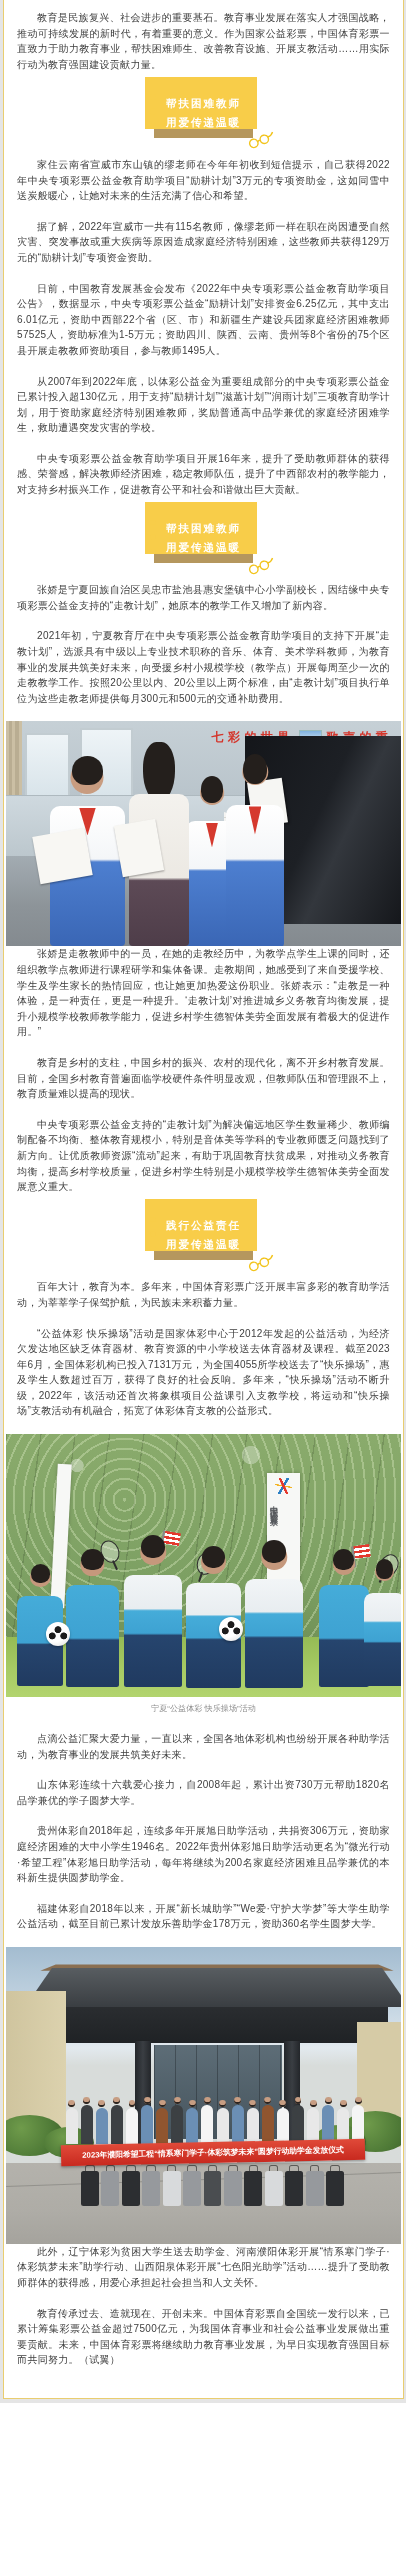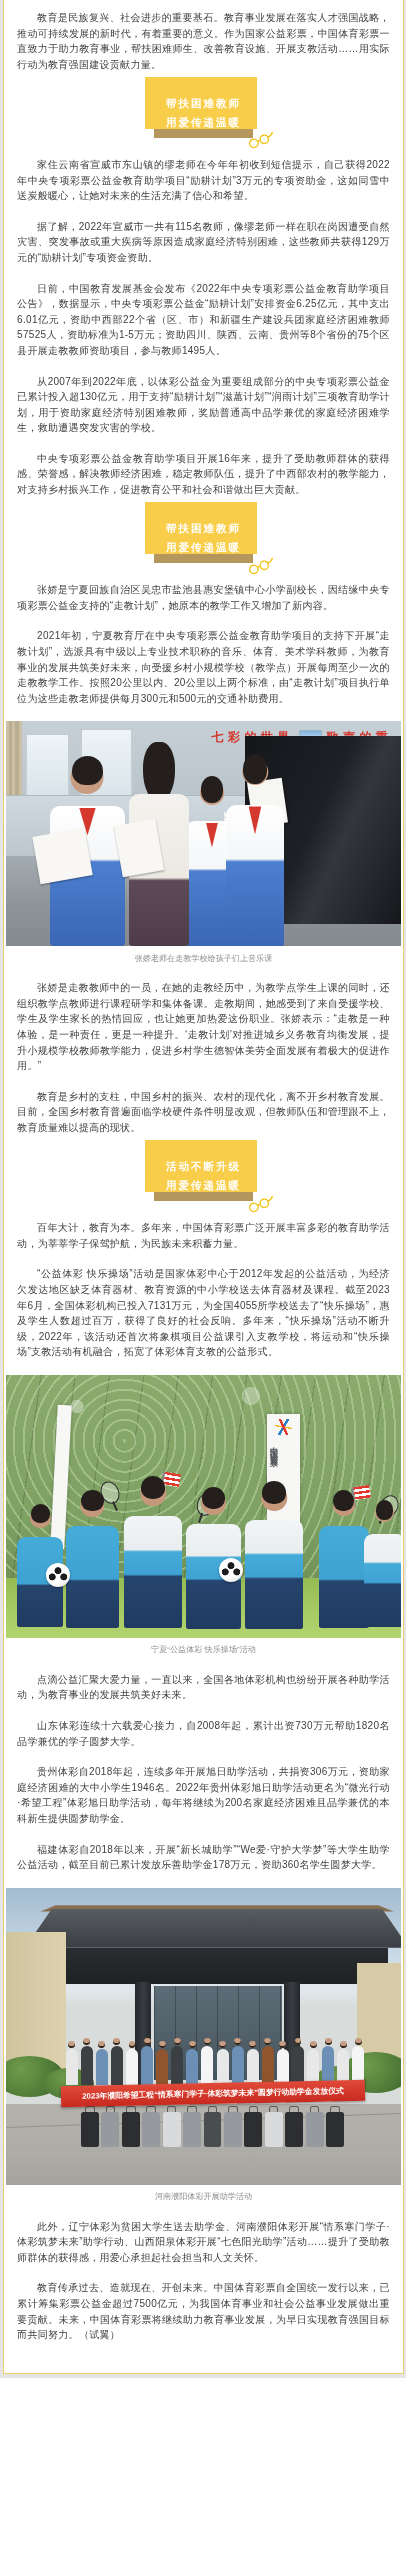--- a/index.html
+++ b/index.html
@@ -221,29 +221,29 @@
           <i class="torso"></i>
           <i class="book"></i>
         </div>
     <div class="kid k4">
           <i class="head"></i>
           <i class="hair"></i>
           <i class="scarf"></i>
           <i class="torso"></i>
         </div>
   </div>
-  <p class="caption">张娇老师在走教学校给孩子们上音乐课</p>
 
   <p class="para">张娇是走教教师中的一员，在她的走教经历中，为教学点学生上课的同时，还组织教学点教师进行课程研学和集体备课。走教期间，她感受到了来自受援学校、学生及学生家长的热情回应，也让她更加热爱这份职业。张娇表示：“走教是一种体验，是一种责任，更是一种提升。‘走教计划’对推进城乡义务教育均衡发展，提升小规模学校教师教学能力，促进乡村学生德智体美劳全面发展有着极大的促进作用。”</p>
   <p class="para">教育是乡村的支柱，中国乡村的振兴、农村的现代化，离不开乡村教育发展。目前，全国乡村教育普遍面临学校硬件条件明显改观，但教师队伍和管理跟不上，教育质量难以提高的现状。</p>
+  <p class="para">中央专项彩票公益金支持的“走教计划”为解决偏远地区学生数量稀少、教师编制配备不均衡、整体教育规模小，特别是音体美等学科的专业教师匮乏问题找到了新方向。让优质教师资源“流动”起来，有助于巩固教育扶贫成果，对推动义务教育均衡，提高乡村学校质量，促进乡村学生特别是小规模学校学生德智体美劳全面发展意义重大。</p>
 
   <div class="badge-row">
     <div class="badge">
       <i class="dots"></i>
-      <span class="b-line">活动不断升级</span>
+      <span class="b-line">践行公益责任</span>
       <span class="b-line">用爱传递温暖</span>
       <span class="glasses">
         <svg viewBox="0 0 62 28" width="29" height="13">
               <g fill="none" stroke="#f2c41d" stroke-width="3">
           <circle cx="14" cy="16" r="9"></circle>
                 <circle cx="38" cy="13" r="9"></circle>
           <path d="M23 15 q4 -4 6 -1"></path>
                 <path d="M47 10 q8 -1 12 -8"></path>
         </g>
             </svg>
@@ -357,20 +357,19 @@
           <span></span>
           <span></span>
       <span></span>
           <span></span>
           <span></span>
           <span></span>
           <span></span>
           <span></span>
     </div>
   </div>
-  <p class="caption">河南濮阳体彩开展助学活动</p>
 
   <p class="para">此外，辽宁体彩为贫困大学生送去助学金、河南濮阳体彩开展“情系寒门学子·体彩筑梦未来”助学行动、山西阳泉体彩开展“七色阳光助学”活动……提升了受助教师群体的获得感，用爱心承担起社会担当和人文关怀。</p>
   <p class="para">教育传承过去、造就现在、开创未来。中国体育彩票自全国统一发行以来，已累计筹集彩票公益金超过7500亿元，为我国体育事业和社会公益事业发展做出重要贡献。未来，中国体育彩票将继续助力教育事业发展，为早日实现教育强国目标而共同努力。（试翼）</p>
 
 </div>
 </div>
 
 
 </body></html>

